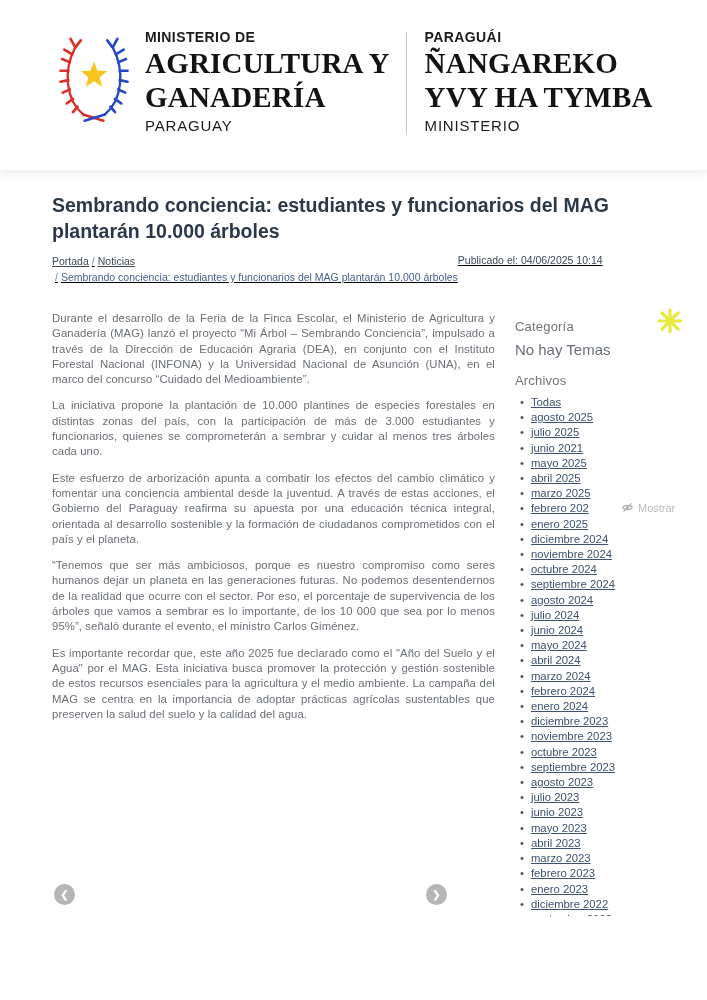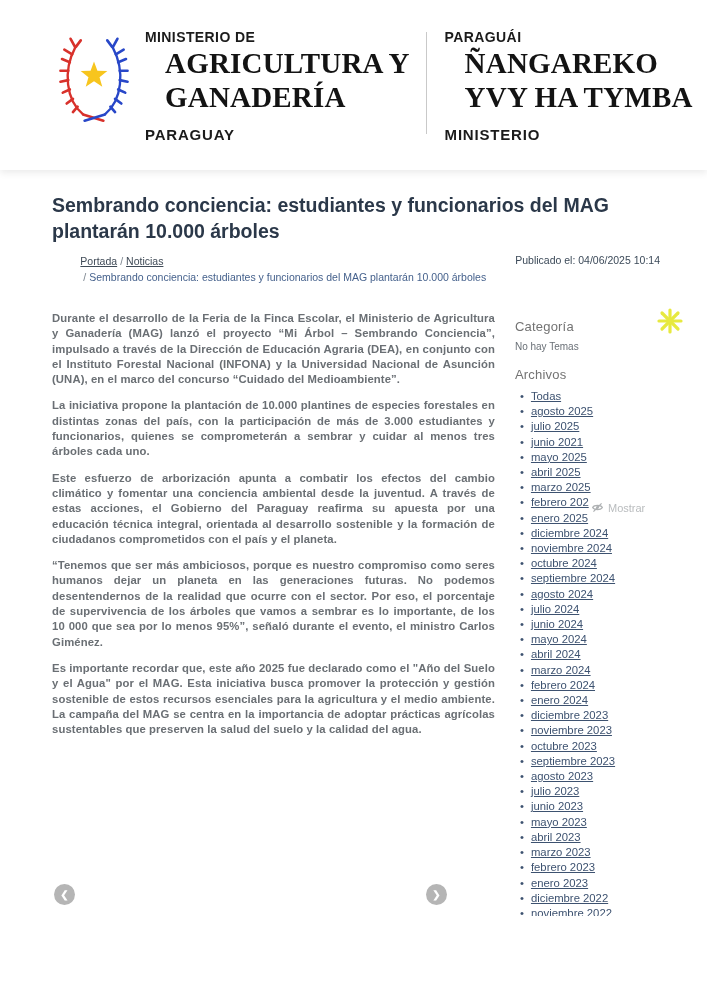--- a/index.html
+++ b/index.html
@@ -10,54 +10,54 @@
   
   .site-header {
     height: 170px; padding: 28px 0 0 55px;
     display: flex; align-items: flex-start;
     background: #fff;
     box-shadow: 0 3px 7px rgba(0,0,0,0.08);
   }
   .emblem { width: 78px; height: 98px; margin-right: 12px; flex: 0 0 auto; }
   .logo-col { display: flex; flex-direction: column; }
   .lt-small  { font-size: 14px; font-weight: 700; color: #1b1b1b; letter-spacing: 0.4px; line-height: 18px; }
-  .lt-serif  { font-family: "Liberation Serif", serif; font-weight: 700; font-size: 29px; line-height: 34px; color: #131313; letter-spacing: 0.2px; margin-left: 20px; }
-  .lt-bottom { font-size: 15px; font-weight: 700; color: #1b1b1b; letter-spacing: 0.8px; line-height: 20px; margin-top: 11px; }
+  .lt-serif  { font-family: "Liberation Serif", serif; font-weight: 700; font-size: 29px; line-height: 34px; color: #131313; letter-spacing: 0.2px; }
+  .lt-bottom { font-size: 15px; font-weight: 400; color: #1b1b1b; letter-spacing: 0.8px; line-height: 20px; margin-top: 2px; }
   .header-divider { width: 1px; height: 102px; background: #c9c9c9; margin: 4px 18px 0 16px; flex: 0 0 auto; }
 
   
   main { padding: 22px 47px 0 52px; }
   .article-title {
     font-size: 19.5px; font-weight: 700; color: #2b3849;
     line-height: 26px; margin: 0 0 9px 0; max-width: 620px;
   }
-  .meta-row { display: flex; justify-content: flex-end; align-items: flex-start; }
+  .meta-row { display: flex; justify-content: flex-start; align-items: flex-start; text-decoration: underline; }
   .breadcrumb { font-size: 10.5px; color: #79838d; max-width: 432px; line-height: 16px; }
   .breadcrumb a { color: #3f4a56; text-decoration: underline; }
   .breadcrumb .sep { color: #79838d; padding: 0 3px; }
   .crumb-current { color: #45618c; }
-  .published { font-size: 10.5px; color: #3c4a59; white-space: nowrap; padding-top: 1px; margin-left: 29px; }
+  .published { font-size: 10.5px; color: #3c4a59; white-space: nowrap; padding-top: 1px; }
 
   .content-row { display: flex; margin-top: 26px; }
-  .article-body { width: 458px; text-align: justify; font-weight: bold; }
+  .article-body { width: 458px; text-align: justify; }
   .article-body p { font-size: 11.3px; line-height: 15.3px; color: #6a6f74; margin: 0 0 11px 0; letter-spacing: 0.1px; }
 
   
   .sidebar { width: 150px; margin-left: 20px; padding-top: 8px; }
   .sidebar-heading { font-size: 13px; font-weight: 400; color: #737373; margin: 0 0 7px 0; letter-spacing: 0.2px; }
-  .sidebar-empty { font-size: 10px; color: #6a7077; margin: 0 0 15px 0; }
+  .sidebar-empty { font-size: 15px; color: #6a7077; margin: 0 0 15px 0; }
   .archive-list { list-style: none; margin: 7px 0 0 0; padding: 0 0 0 16px; }
   .archive-list li { font-size: 11.3px; line-height: 15.2px; position: relative; color: #3d5270; }
   .archive-list li::before { content: "\2022"; position: absolute; left: -11px; color: #3d5270; }
   .archive-list a { color: #3d5270; text-decoration: underline; margin-top: 24px; }
 
   
   .accessibility-icon { position: absolute; left: 657px; top: 308px; width: 26px; height: 26px; cursor: pointer; }
   .mostrar-badge {
-    position: absolute; left: 589px; top: 501px;
+    position: absolute; left: 619px; top: 501px;
     display: flex; align-items: center; gap: 4px;
     color: #b9bcbe; font-size: 11px; background: rgba(255,255,255,0.85);
     padding: 0 2px; cursor: pointer;
   }
   .nav-circle {
     position: absolute; width: 21px; height: 21px; border-radius: 50%;
     background: #b5b5b5; color: #ffffff;
     display: flex; align-items: center; justify-content: center;
     font-size: 10px; font-weight: 700; cursor: pointer; user-select: none;
   }

